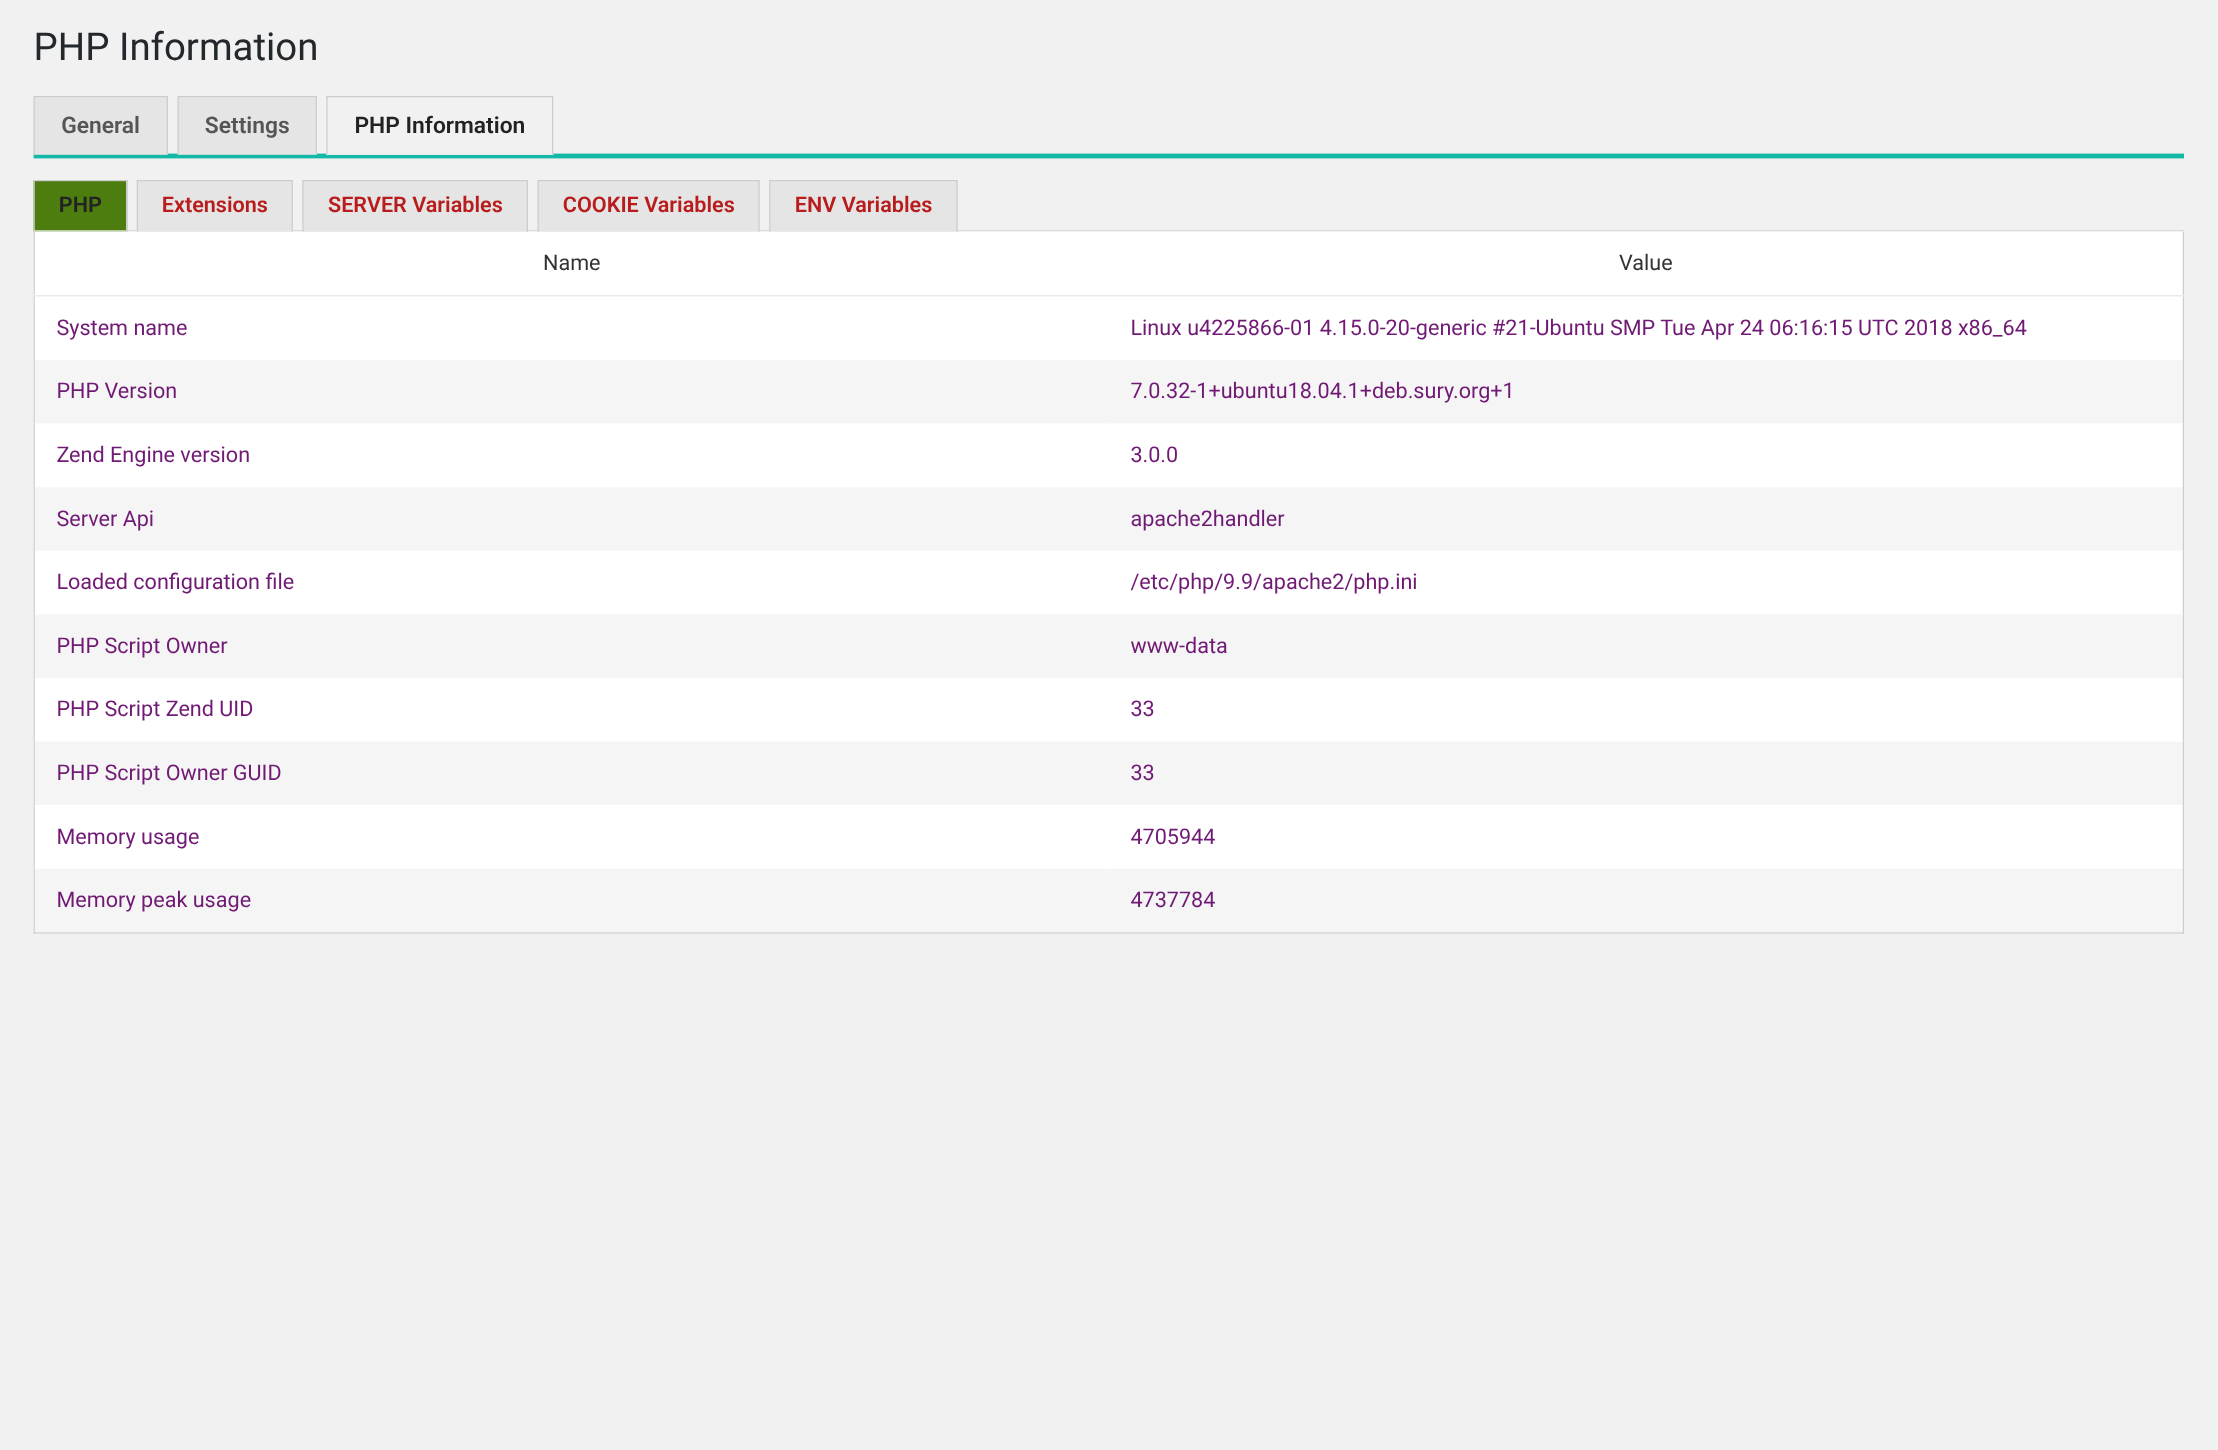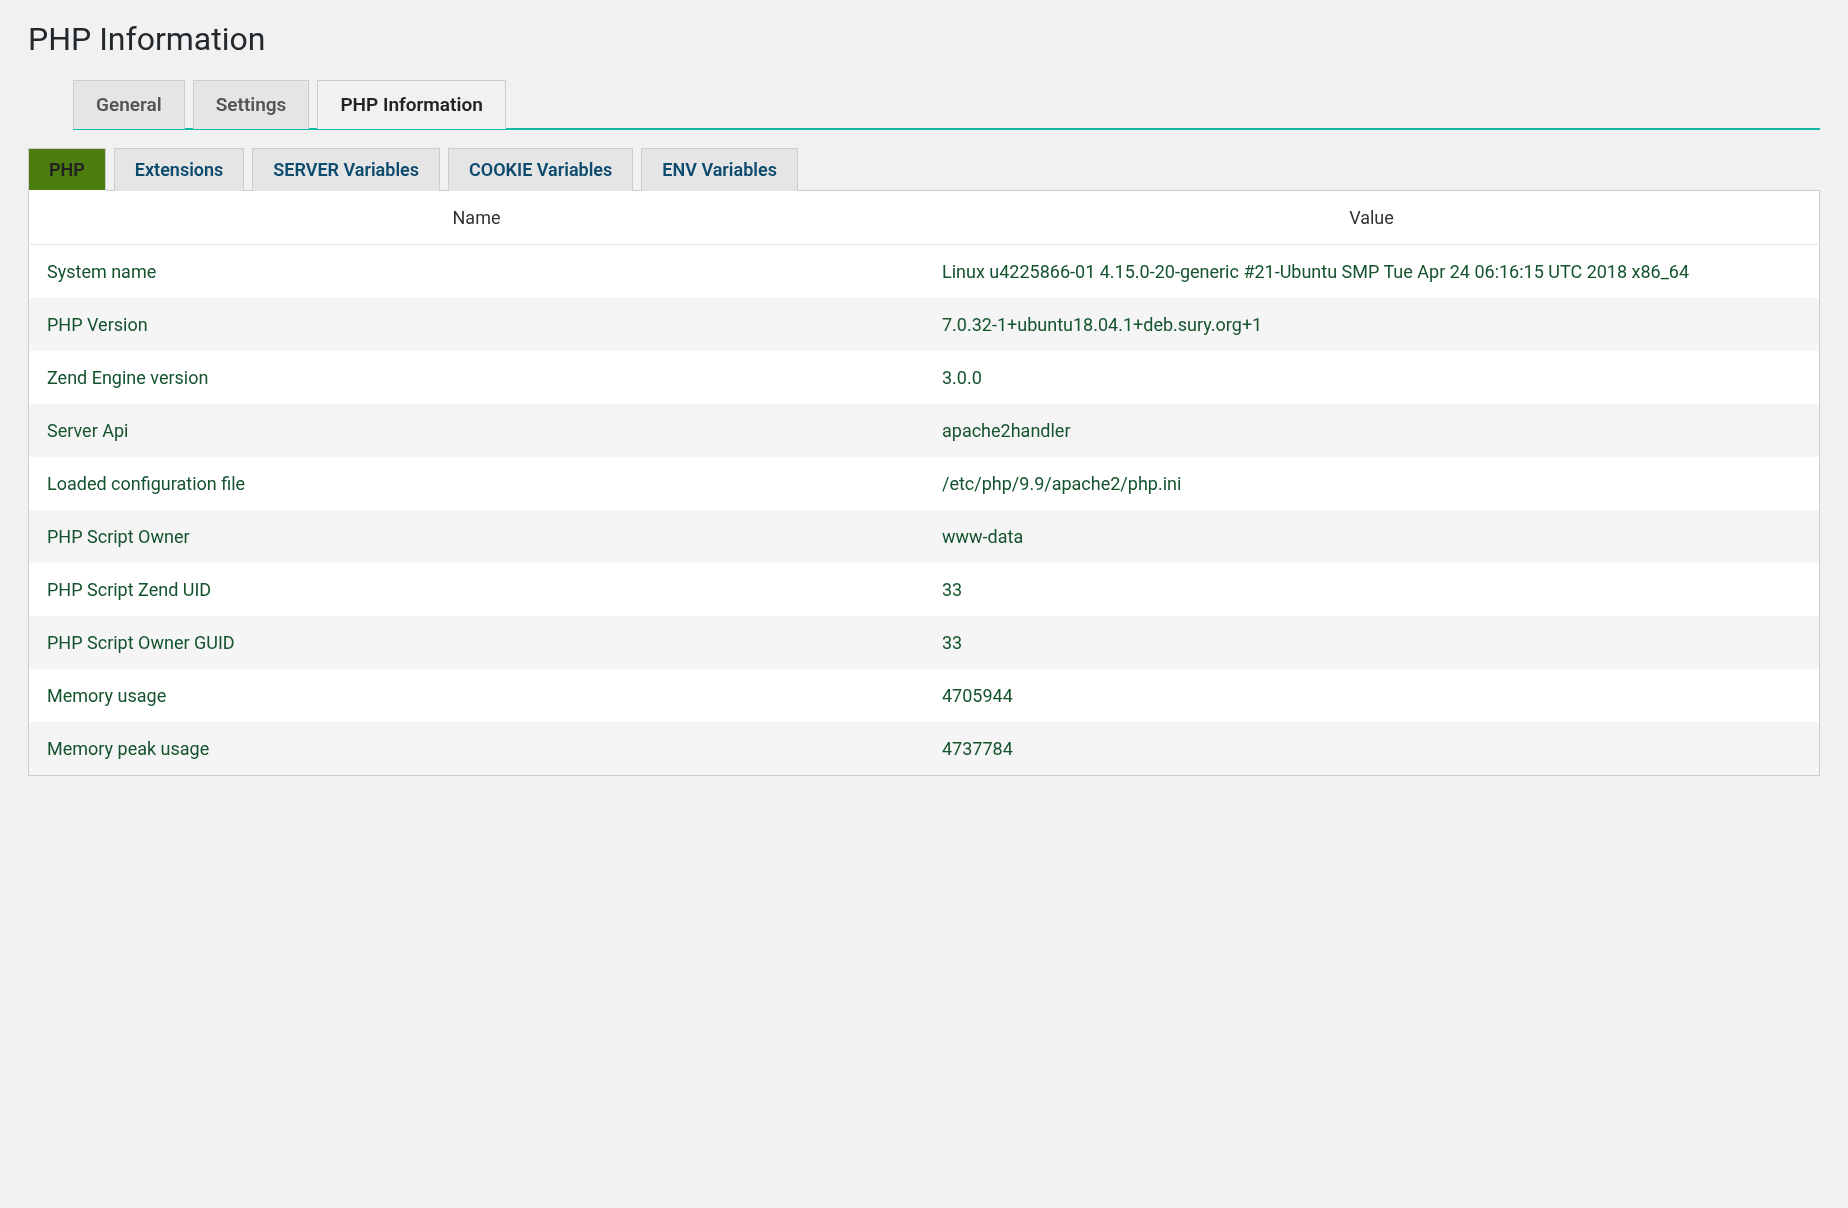--- a/index.html
+++ b/index.html
@@ -16,23 +16,22 @@
     }
     .page-title {
       font-size: 32px;
       font-weight: 400;
       color: #23282d;
       margin-bottom: 22px;
     }
     .primary-tabs {
       display: flex;
       gap: 8px;
-      border-bottom: 2px solid #14b8a6;
+      border-bottom: 4px solid #14b8a6;
       margin-bottom: 18px;
-      margin-left: 45px;
     }
     .primary-tab {
       padding: 12px 22px;
       background: #e5e5e5;
       border: 1px solid #ccc;
       border-bottom: none;
       color: #555;
       font-size: 19px;
       font-weight: 600;
       cursor: pointer;
@@ -46,21 +45,21 @@
     .sub-tabs {
       display: flex;
       gap: 8px;
       border-bottom: 1px solid #ccc;
     }
     .sub-tab {
       padding: 10px 20px;
       background: #e5e5e5;
       border: 1px solid #ccc;
       border-bottom: none;
-      color: #0c4a6e;
+      color: #b91c1c;
       font-size: 18px;
       font-weight: 600;
       cursor: pointer;
       margin-bottom: -1px;
     }
     .sub-tab.active {
       background: #4d7c0f;
       border-bottom: 1px solid #fff;
       color: #222;
     }
@@ -76,21 +75,21 @@
       padding: 16px 18px;
       font-weight: 400;
       font-size: 18px;
       color: #333;
       border-bottom: 1px solid #e5e5e5;
       background: #fff;
     }
     .info-table td {
       padding: 16px 18px;
       font-size: 18px;
-      color: #14532d;
+      color: #701a75;
       vertical-align: top;
     }
     .info-table tbody tr:nth-child(even) {
       background: #f5f5f5;
     }
     .info-table tbody tr:nth-child(odd) {
       background: #fff;
     }
     .info-table th:first-child,
     .info-table td:first-child {

